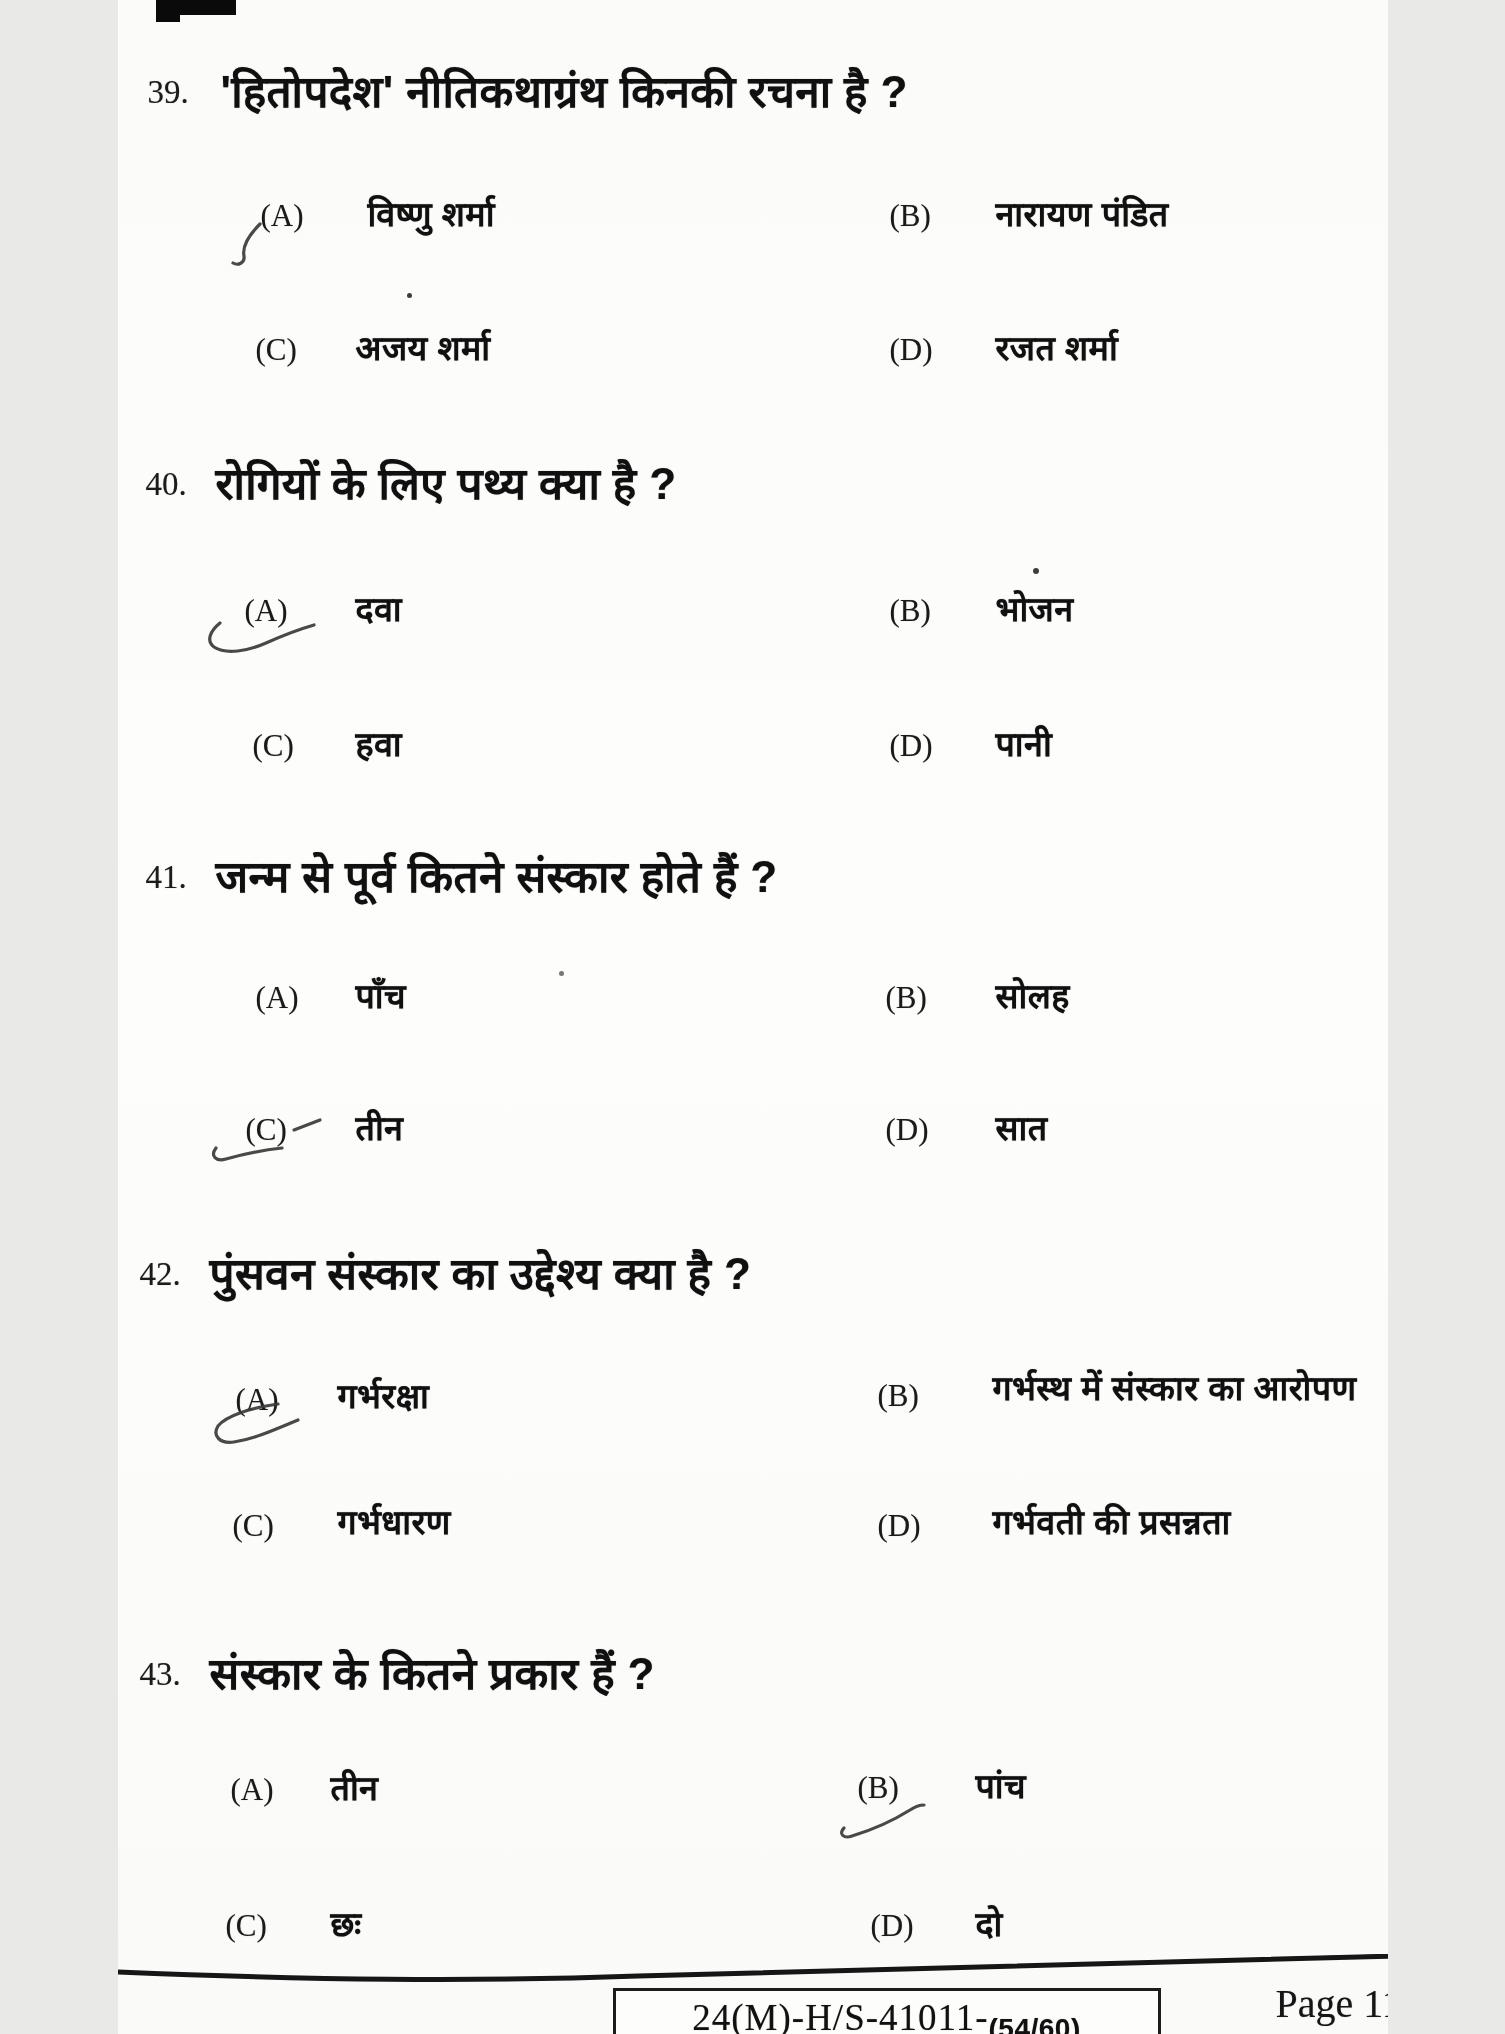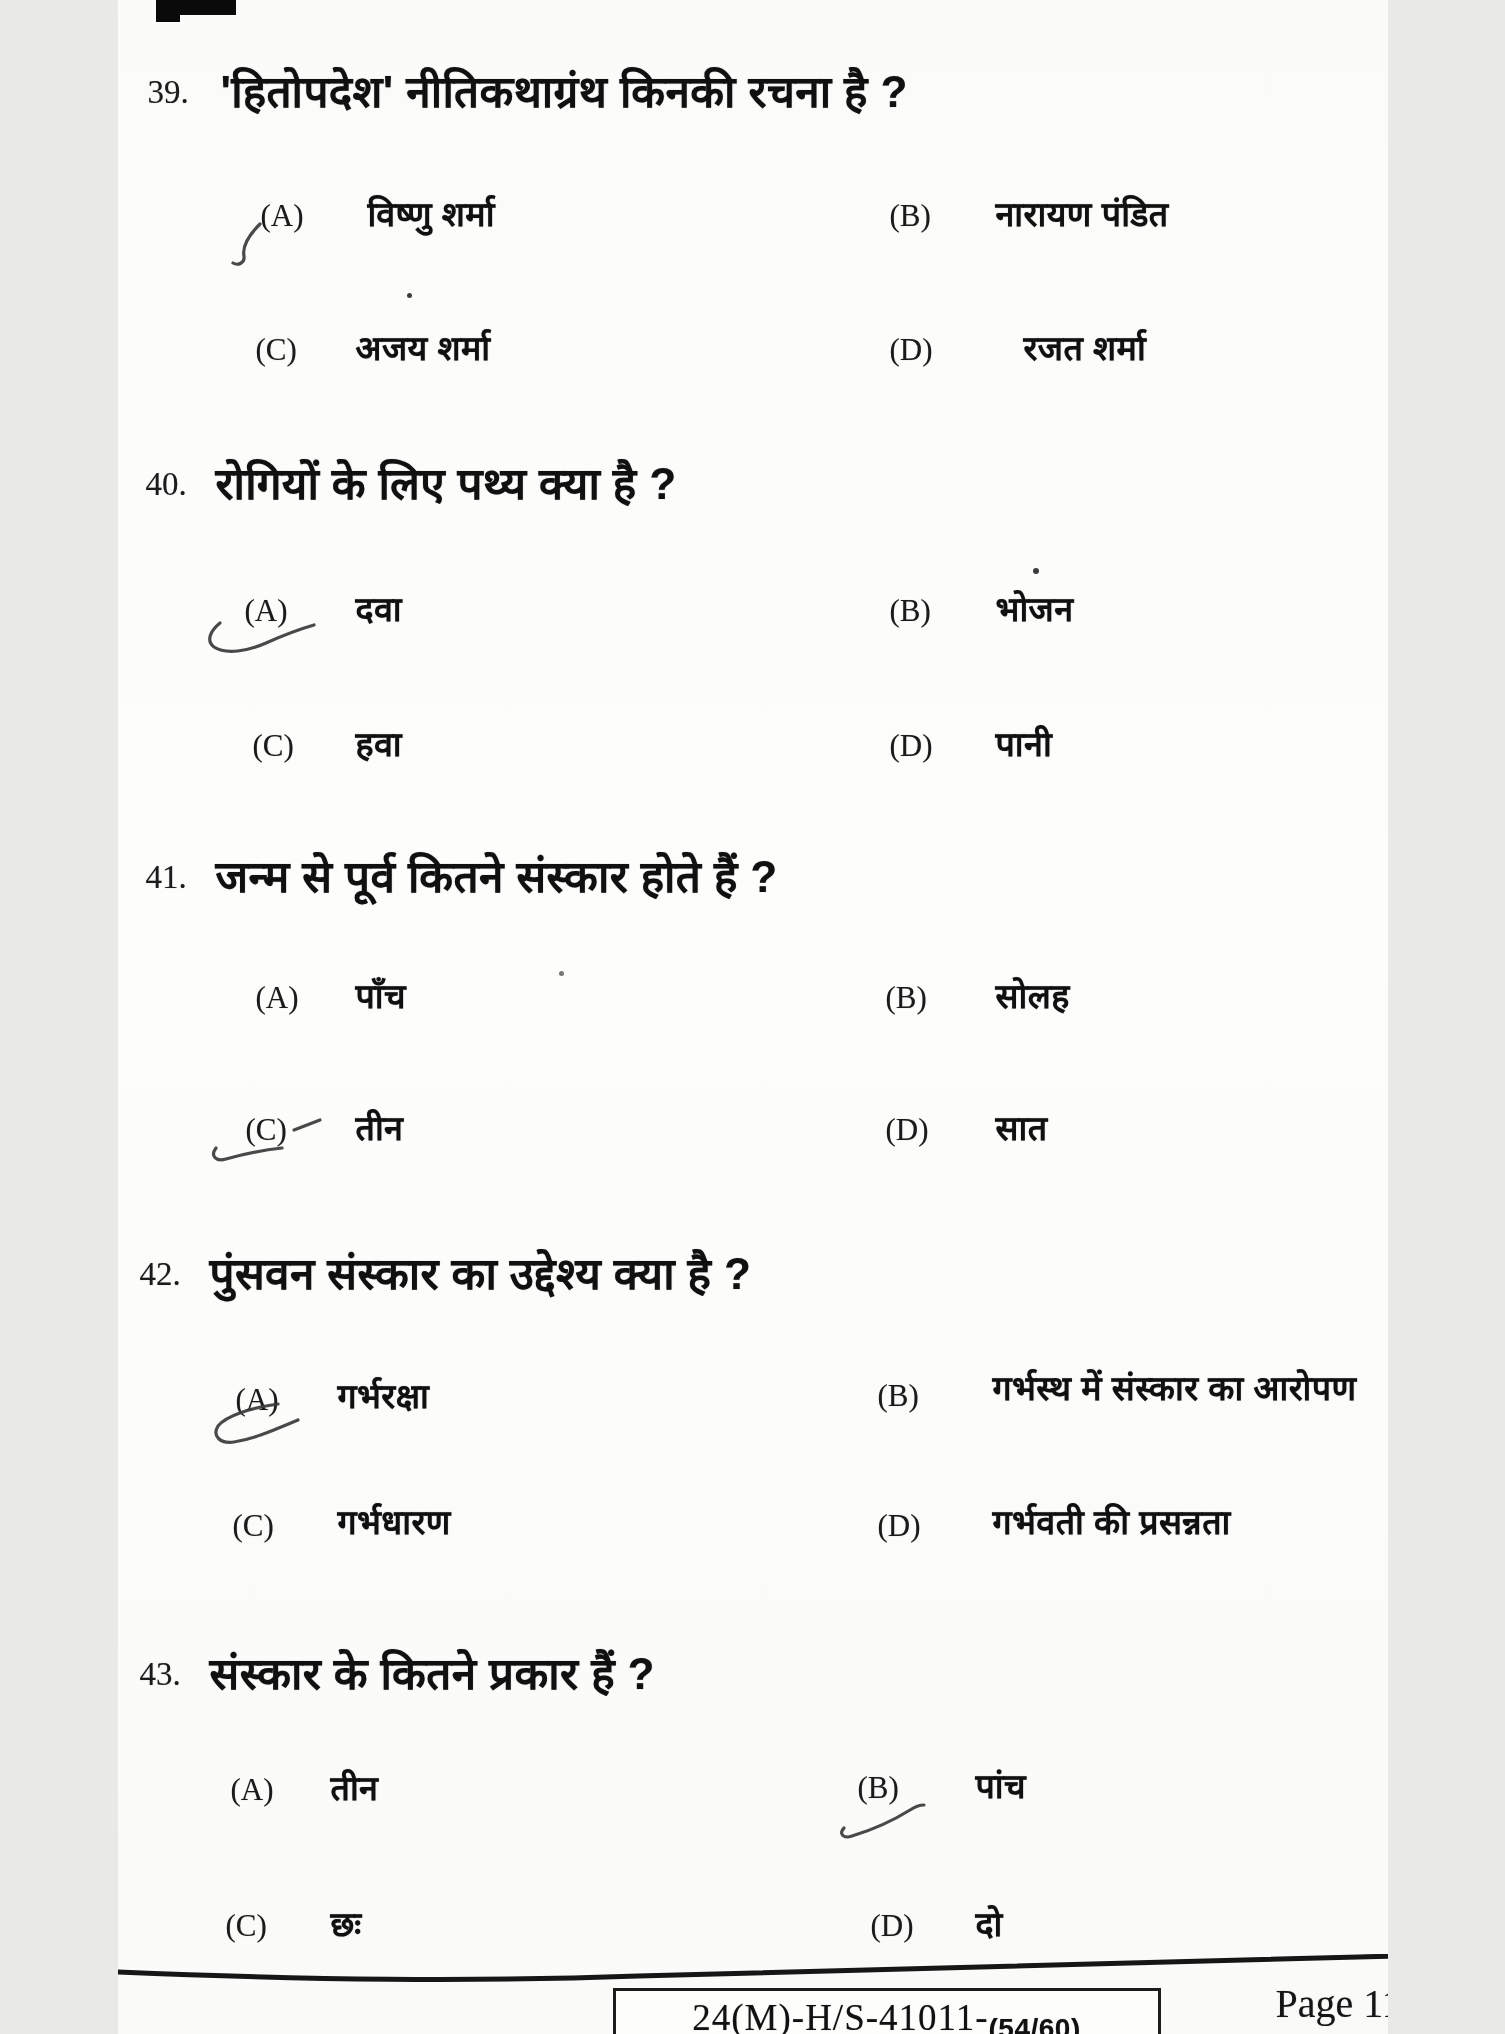--- a/index.html
+++ b/index.html
@@ -79,21 +79,21 @@
 
   <div class="qnum" style="left:30px;top:74px;">39.</div>
   <div class="qtext" style="left:103px;top:60px;">'हितोपदेश' नीतिकथाग्रंथ किनकी रचना है ?</div>
   <div class="optlabel" style="left:143px;top:198px;">(A)</div>
   <div class="opttext" style="left:238px;top:190px;margin-left:12px;">विष्णु शर्मा</div>
   <div class="optlabel" style="left:772px;top:198px;">(B)</div>
   <div class="opttext" style="left:878px;top:190px;">नारायण पंडित</div>
   <div class="optlabel" style="left:138px;top:332px;">(C)</div>
   <div class="opttext" style="left:238px;top:324px;">अजय शर्मा</div>
   <div class="optlabel" style="left:772px;top:332px;">(D)</div>
-  <div class="opttext" style="left:878px;top:324px;margin-left:28px;">रजत शर्मा</div>
+  <div class="opttext" style="left:878px;top:324px;">रजत शर्मा</div>
   <svg class="pen" style="left:112px;top:222px;" width="48" height="48" viewBox="0 0 48 48">
     <path d="M30,2 C20,12 12,24 14,34 C15,41 8,44 3,41"></path>
   </svg>
 
   <div class="qnum" style="left:28px;top:466px;">40.</div>
   <div class="qtext" style="left:98px;top:452px;">रोगियों के लिए पथ्य क्या है ?</div>
   <div class="optlabel" style="left:127px;top:593px;">(A)</div>
   <div class="opttext" style="left:238px;top:585px;">दवा</div>
   <div class="optlabel" style="left:772px;top:593px;">(B)</div>
   <div class="opttext" style="left:878px;top:585px;">भोजन</div>

